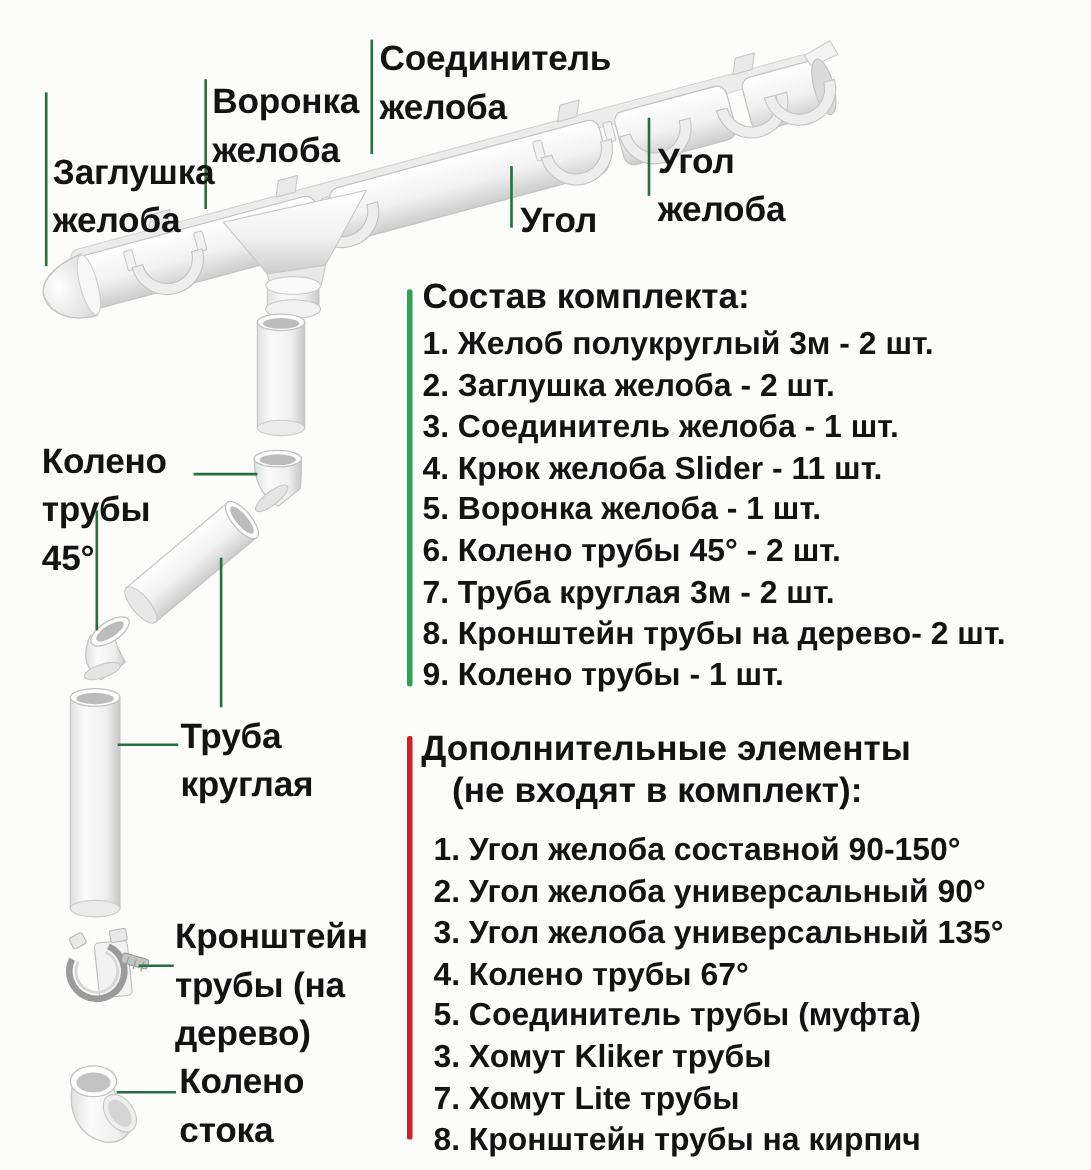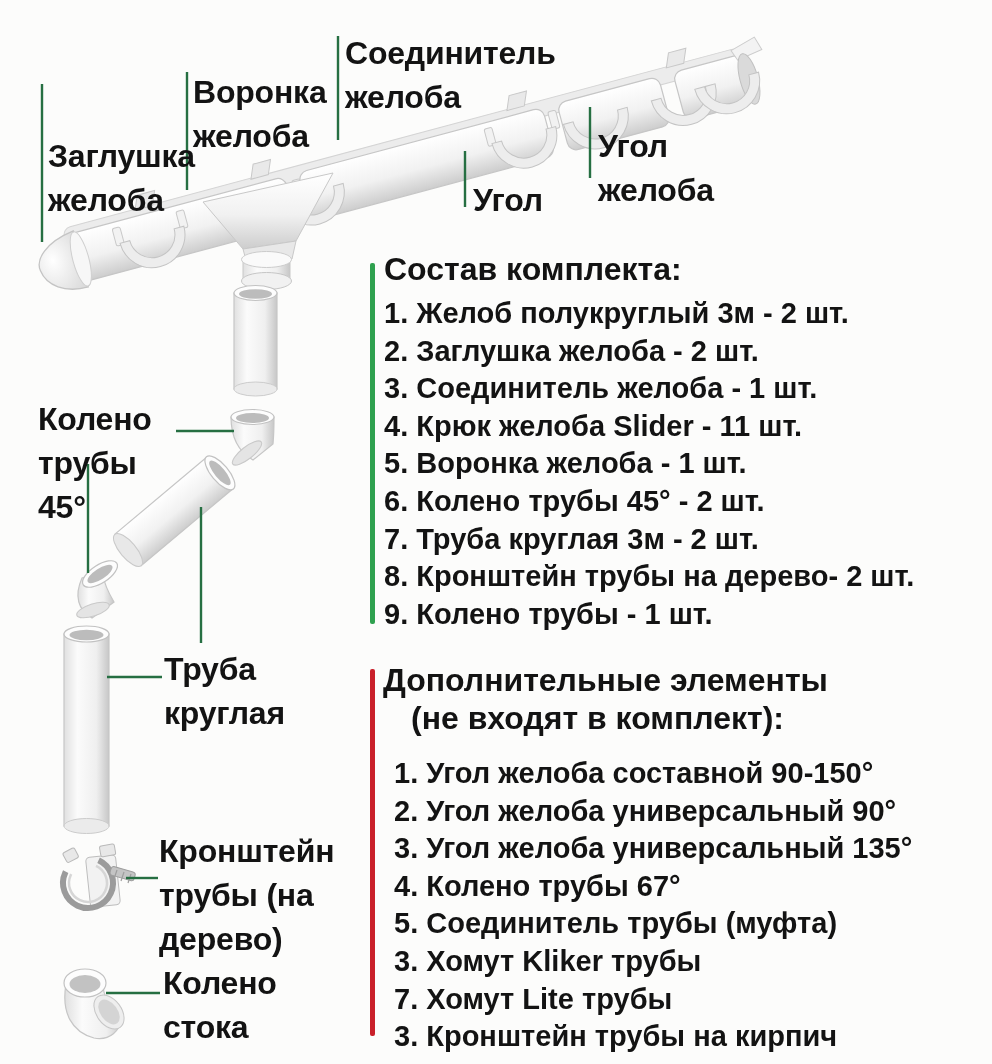--- a/index.html
+++ b/index.html
@@ -220,16 +220,16 @@
   <div class="list-title" style="left:383px;top:661px;">Дополнительные элементы</div>
   <div class="list-title" style="left:383px;top:699px;margin-left:28px;">(не входят в комплект):</div>
   <div class="list" style="left:394px;top:743px;margin-top:12px;">
     <div class="list-item">1. Угол желоба составной 90-150°</div>
     <div class="list-item">2. Угол желоба универсальный 90°</div>
     <div class="list-item">3. Угол желоба универсальный 135°</div>
     <div class="list-item">4. Колено трубы 67°</div>
     <div class="list-item">5. Соединитель трубы (муфта)</div>
     <div class="list-item">3. Хомут Kliker трубы</div>
     <div class="list-item">7. Хомут Lite трубы</div>
-    <div class="list-item">3. Кронштейн трубы на кирпич</div>
+    <div class="list-item">8. Кронштейн трубы на кирпич</div>
   </div>
 
 </div>
 
 </body></html>

